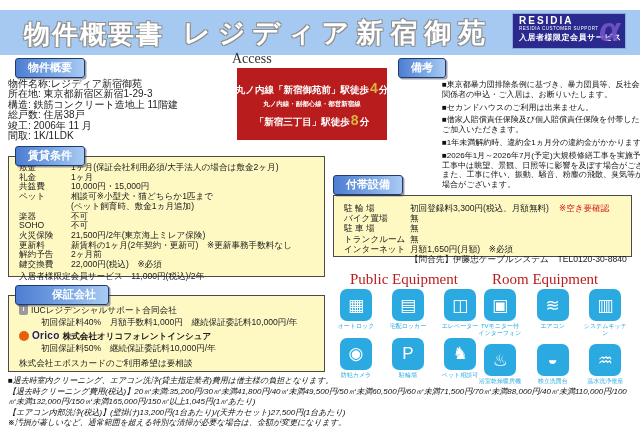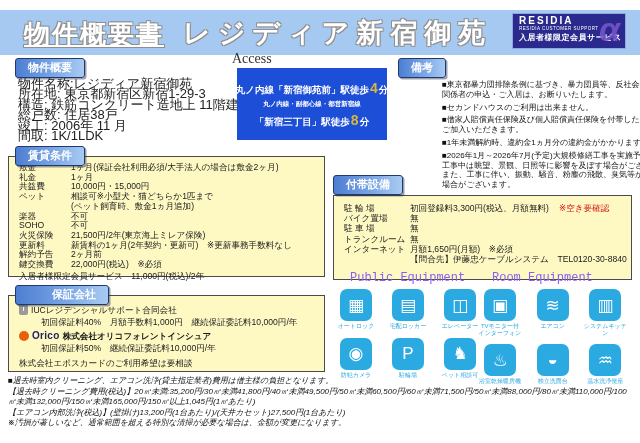--- a/index.html
+++ b/index.html
@@ -6,21 +6,21 @@
   body{
     width:640px;height:443px;position:relative;overflow:hidden;
     background:#ffffff;
     font-family:"Liberation Sans","DejaVu Sans",sans-serif;
     color:#1a1a1a;
   }
   
   .band{position:absolute;left:0;top:10px;width:640px;height:45px;background:#a5c9f0;}
   .doc-type{
     position:absolute;left:24px;top:17px;font-size:26px;font-weight:bold;color:#fff;
-    text-decoration:underline;letter-spacing:2px;
+    letter-spacing:2px;
     text-shadow:-1px -1px 0 #8f8f8f,1px -1px 0 #8f8f8f,-1px 1px 0 #8f8f8f,1px 1px 0 #8f8f8f;
   }
   .main-title{
     position:absolute;left:183px;top:15px;font-size:27px;font-weight:bold;color:#fff;
     letter-spacing:7px;
     text-shadow:-1px -1px 0 #8f8f8f,1px -1px 0 #8f8f8f,-1px 1px 0 #8f8f8f,1px 1px 0 #8f8f8f;
     white-space:nowrap;
   }
   .badge{
     position:absolute;right:14px;top:13px;width:114px;height:36px;background:#2a2a8e;
@@ -31,25 +31,25 @@
   .badge .service{font-size:8px;font-weight:bold;line-height:11px;letter-spacing:.5px;}
   .badge .alpha{position:absolute;right:5px;top:-4px;font-size:34px;font-style:italic;font-weight:bold;color:#7a55cc;opacity:.85;}
   
   .tab{
     position:absolute;display:inline-block;
     background:linear-gradient(90deg,#4d7ed2 0%,#7aa6e4 55%,#a9cbf2 100%);
     border:1px solid #1e3a70;border-radius:3px;color:#fff;font-weight:bold;font-size:11px;
     padding:1px 12px 2px 12px;box-shadow:1.5px 1.5px 0 rgba(40,40,70,.45);white-space:nowrap;z-index:3;
   }
   
-  .overview-lines{position:absolute;left:18px;top:79px;font-size:13px;line-height:10.4px;color:#222;}
+  .overview-lines{position:absolute;left:8px;top:79px;font-size:10px;line-height:10.4px;color:#222;}
   
   .access-heading{position:absolute;left:232px;top:51px;font-family:"Liberation Serif","DejaVu Serif",serif;font-size:14px;color:#333;}
   .access-box{
-    position:absolute;left:237px;top:68px;width:150px;height:72px;background:#1d4ed8;
+    position:absolute;left:237px;top:68px;width:150px;height:72px;background:#b91c1c;
     display:flex;flex-direction:column;justify-content:center;align-items:center;gap:3px;text-align:center;
   }
   .access-line{font-size:9.5px;font-weight:bold;color:#fff;white-space:nowrap;}
   .access-line .num{color:#d9b73a;font-size:14px;padding:0 1px;}
   .access-sub{font-size:6.5px;font-weight:bold;color:#fff;white-space:nowrap;}
   
   .remarks-list{position:absolute;left:394px;top:80px;width:240px;font-size:8px;line-height:9.8px;color:#111;margin-left:48px;}
   .remarks-list .r-item{margin-bottom:3px;}
   
   .box{position:absolute;background:#fef9c3;border:1px solid #4a4a4a;box-sizing:border-box;}
@@ -61,28 +61,28 @@
   
   .guar-box{left:8px;top:295px;width:317px;height:77px;padding:8px 6px 2px 10px;font-size:8.6px;line-height:10px;}
   .g-name-row{display:flex;align-items:center;gap:3px;}
   .g-terms{padding-left:22px;margin:2px 0 4px 0;}
   .iuc-logo{display:inline-block;width:9px;height:11px;background:#9a9a9a;border-radius:2px;color:#fff;font-size:6px;font-weight:bold;text-align:center;line-height:11px;}
   .orico-dot{display:inline-block;width:10px;height:10px;border-radius:50%;background:#e8600a;}
   .orico-word{font-weight:bold;color:#21215e;font-size:10px;letter-spacing:.3px;}
   .g-name-bold{font-weight:bold;}
   .guar-note{margin-top:5px;}
   
-  .fac-box{left:333px;top:195px;width:299px;height:85px;padding:7px 4px 2px 10px;}
+  .fac-box{left:333px;top:195px;width:299px;height:62px;padding:7px 4px 2px 10px;}
   .frow{display:flex;font-size:8.6px;line-height:10.2px;}
   .flabel{width:66px;flex:0 0 66px;}
   .red{color:#d41111;}
   .fnote{margin-left:10px;}
   .f-contact{font-size:8.6px;line-height:10.2px;padding-left:66px;}
   
-  .eq-heading{position:absolute;top:271px;font-family:Liberation Mono, monospace;font-size:12px;color:#8b5cf6;}
+  .eq-heading{position:absolute;top:271px;font-family:Liberation Serif, serif;font-size:15px;color:#b91c1c;}
   .eq-grid{position:absolute;top:289px;display:grid;grid-template-columns:repeat(3,1fr);column-gap:8px;row-gap:8px;}
   .eq-item{width:44px;display:flex;flex-direction:column;align-items:center;}
   .eq-icon{
     width:32px;height:32px;background:#2ba9e1;border-radius:7px;color:#fff;
     font-size:17px;display:flex;align-items:center;justify-content:center;
   }
   .eq-label{font-size:6px;color:#2ba9e1;text-align:center;line-height:6.5px;margin-top:2px;}
   
   .footnotes{position:absolute;left:8px;top:376px;width:626px;font-size:8px;line-height:10.6px;color:#111;font-style:italic;}
 </style>
@@ -303,16 +303,16 @@
 
     <div class="eq-item">
       <div class="eq-icon">♒</div>
       <div class="eq-label">温水洗浄便座</div>
     </div>
   </div>
 
 <div class="footnotes">
 
 <div class="fn-line">■退去時室内クリーニング、エアコン洗浄(貸主指定業者)費用は借主様の負担となります。</div>
-    <div class="fn-line">【退去時クリーニング費用(税込)】20㎡未満:35,200円/30㎡未満41,800円/40㎡未満49,500円/50㎡未満60,500円/60㎡未満71,500円/50㎡未満88,000円/80㎡未満110,000円/100㎡未満132,000円/150㎡未満165,000円/150㎡以上1,045円(1㎡あたり)</div>
+    <div class="fn-line">【退去時クリーニング費用(税込)】20㎡未満:35,200円/30㎡未満41,800円/40㎡未満49,500円/50㎡未満60,500円/60㎡未満71,500円/70㎡未満88,000円/40㎡未満110,000円/100㎡未満132,000円/150㎡未満165,000円/150㎡以上1,045円(1㎡あたり)</div>
     <div class="fn-line">【エアコン内部洗浄(税込)】(壁掛け)13,200円(1台あたり)/(天井カセット)27,500円(1台あたり)</div>
     <div class="fn-line">※汚損が著しいなど、通常範囲を超える特別な清掃が必要な場合は、金額が変更になります。</div>
   </div>
 
 </body></html>

